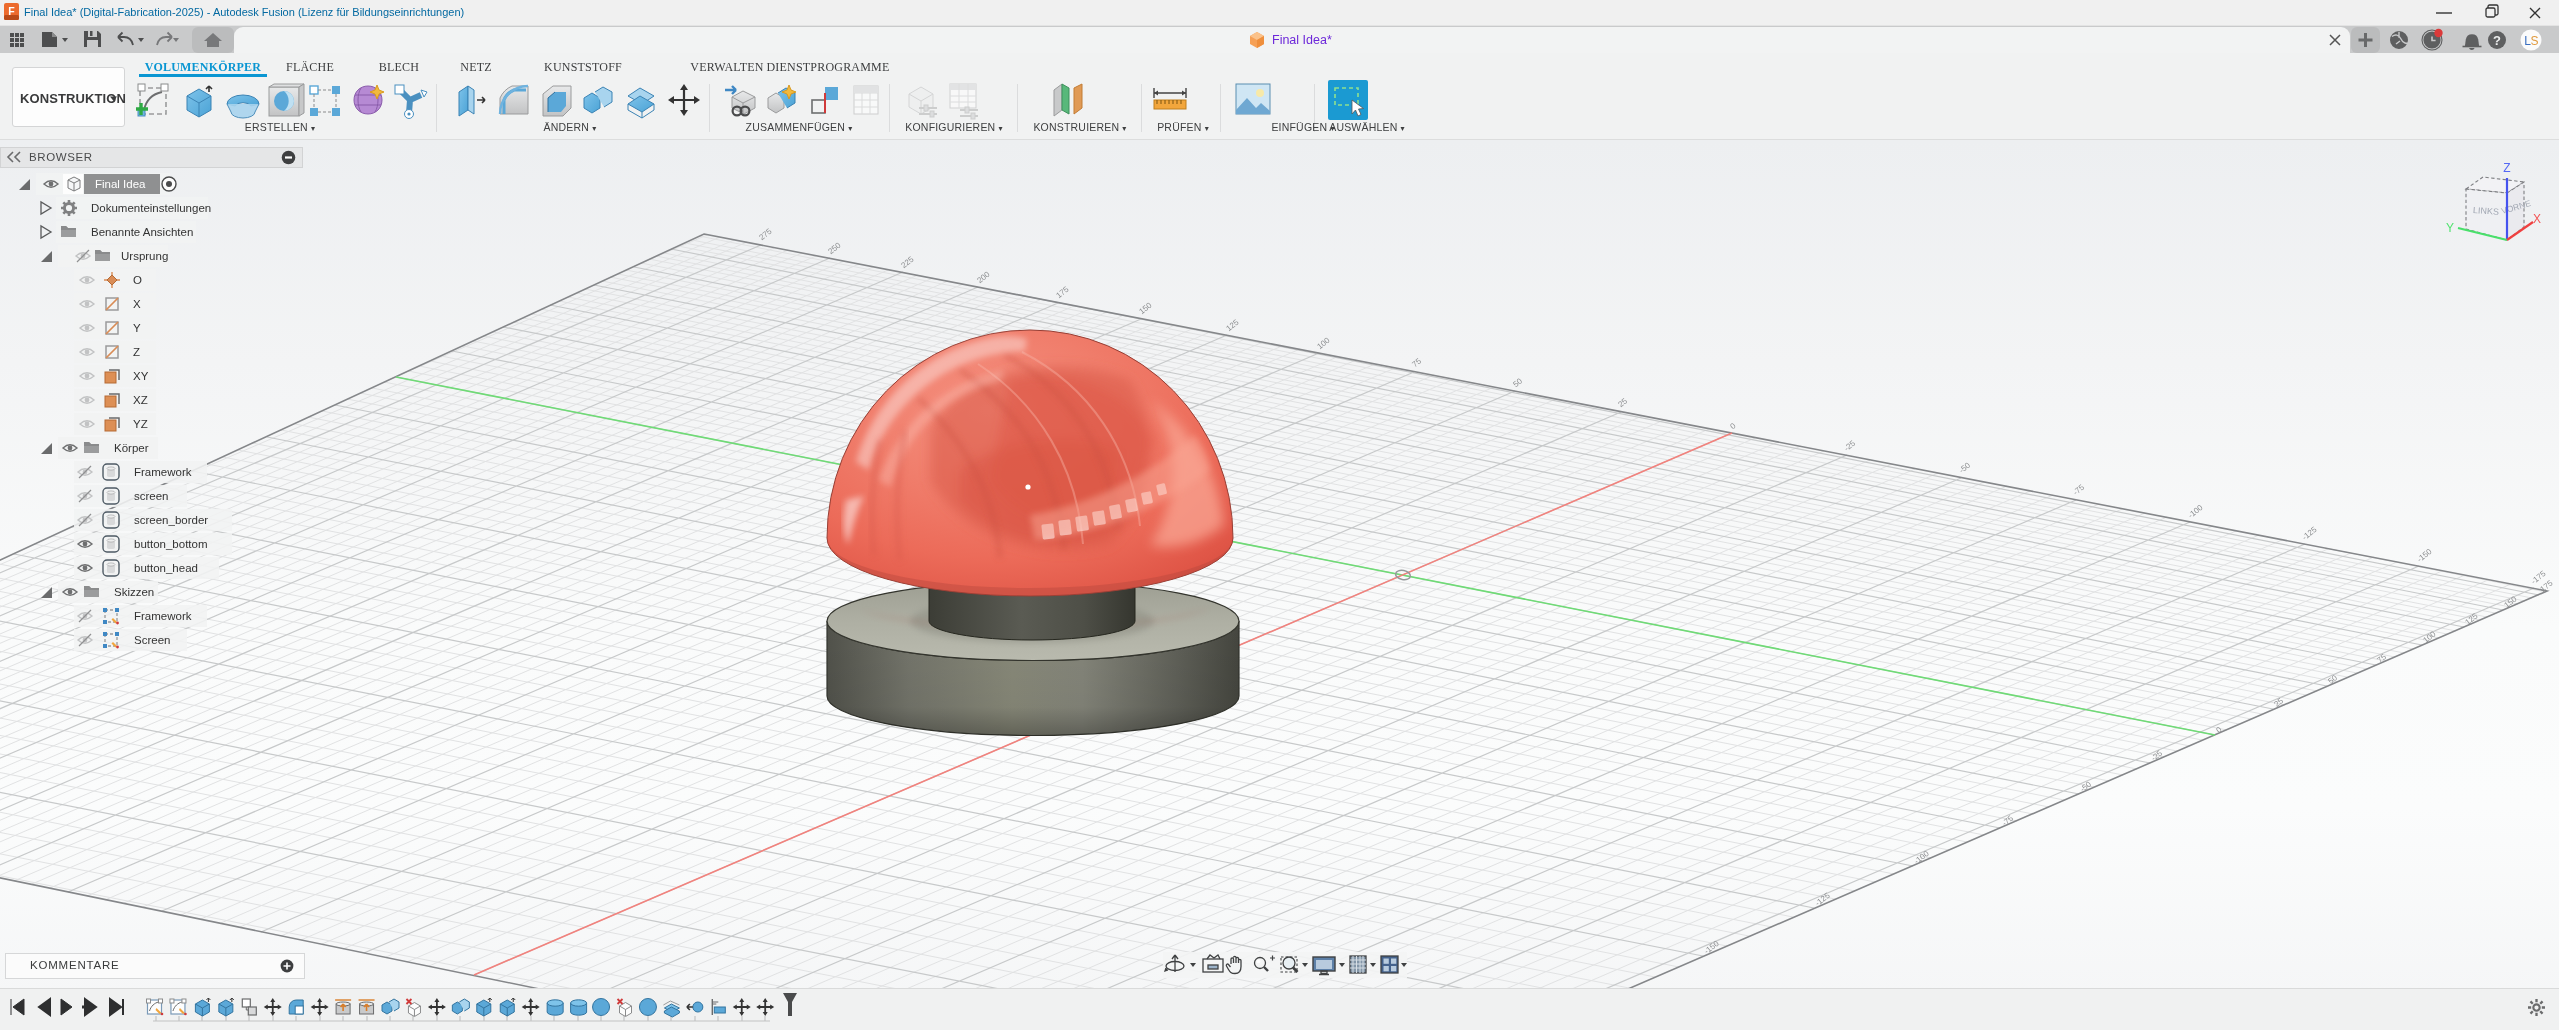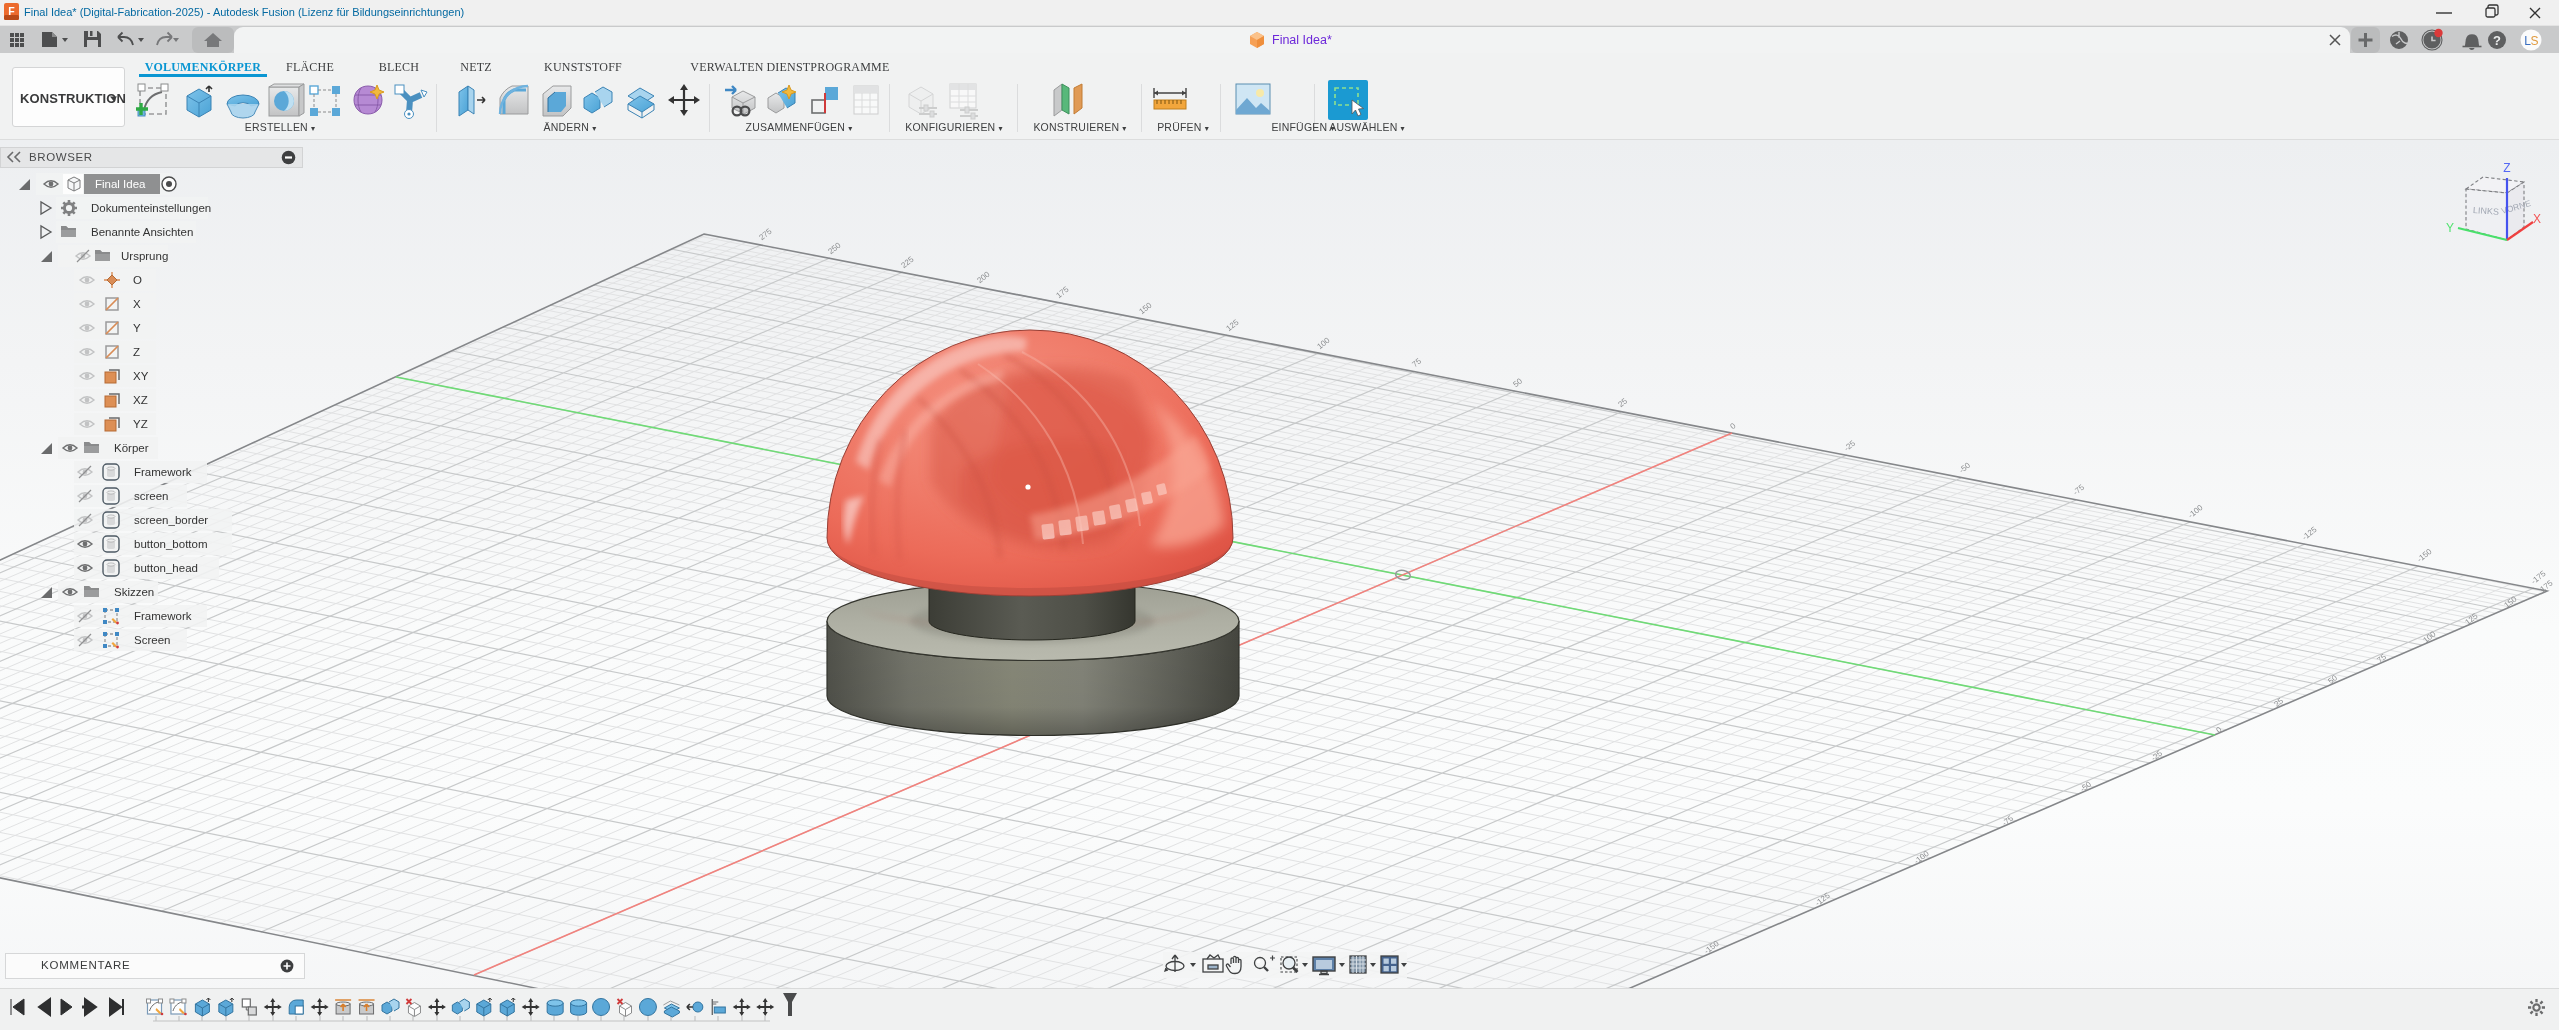--- a/index.html
+++ b/index.html
@@ -680,21 +680,21 @@
         <rect x="2" y="2" width="12" height="12" fill="none" stroke="#9a9b9c" stroke-width="1.3" stroke-dasharray="3 2"></rect>
         <rect x="0" y="0" width="4" height="4" fill="#3f88c4"></rect>
         <rect x="12" y="0" width="4" height="4" fill="#3f88c4"></rect>
         <rect x="0" y="12" width="4" height="4" fill="#3f88c4"></rect>
         <path d="M10 10l4 4-1.5 1.5-4-4z" fill="#f2a63c"></path>
         <circle cx="14.5" cy="15" r="1.4" fill="#d03a3a"></circle>
       </g>
 <text x="134" y="476" font-size="11.5" fill="#333">Screen</text>
 </svg>
 <div class="abs" style="left:5px;top:953px;width:300px;height:26px;background:rgba(251,251,251,.95);border:1px solid #d6d7d8;"></div>
-<div class="abs" style="left:30px;top:959px;font-size:11.5px;color:#3a3b3c;letter-spacing:.8px;margin-left:11px;">KOMMENTARE</div>
+<div class="abs" style="left:30px;top:959px;font-size:11.5px;color:#3a3b3c;letter-spacing:.8px;">KOMMENTARE</div>
 <svg class="abs" style="left:280px;top:959px" width="14" height="14">
       <circle cx="7" cy="7" r="6.4" fill="#3e3f40"></circle>
       <path d="M7 3.5v7M3.5 7h7" stroke="#fff" stroke-width="1.6"></path>
     </svg>
 <div class="abs" style="left:1163px;top:952px;width:244px;height:26px;background:rgba(243,244,244,.92);"></div>
 
 <svg class="abs" style="left:1163px;top:952px" width="244px" height="26" viewBox="0 0 244 26">
 <g stroke="#3f4142" fill="none" stroke-width="1.3">
 
  <path d="M12 3v17M12 3l-3 4M12 3l3 4"></path>

